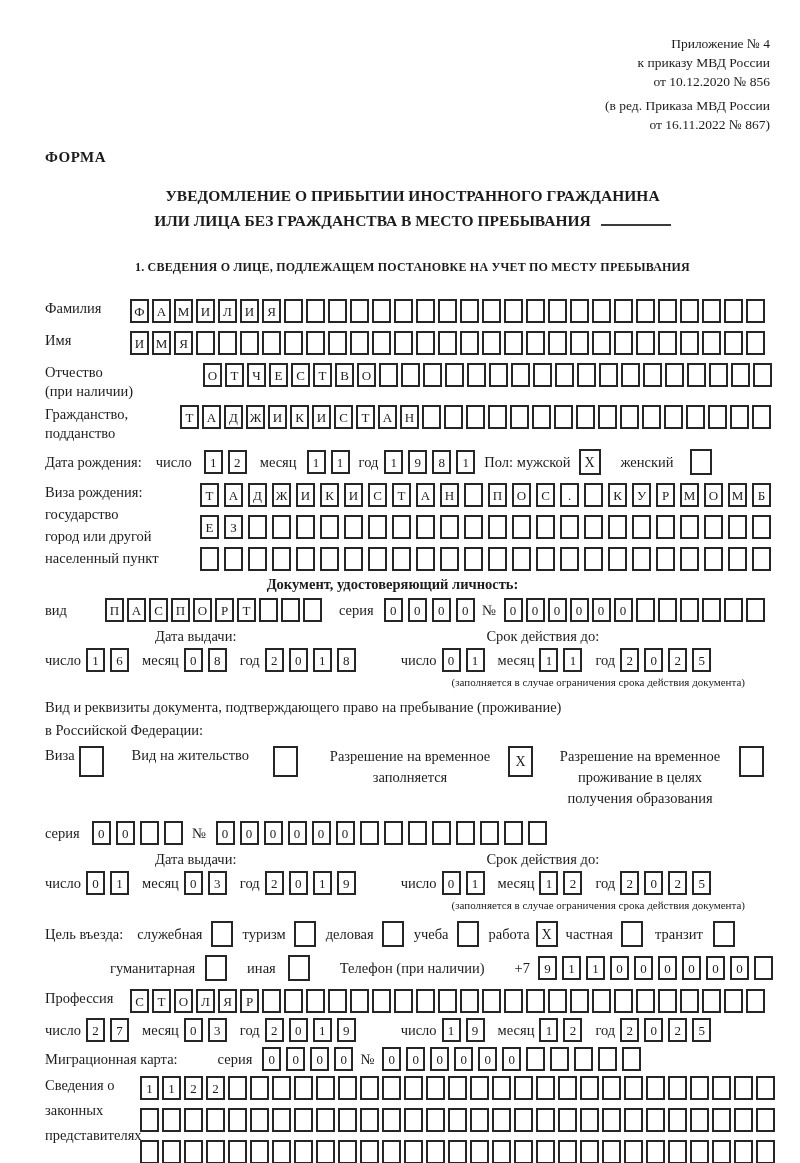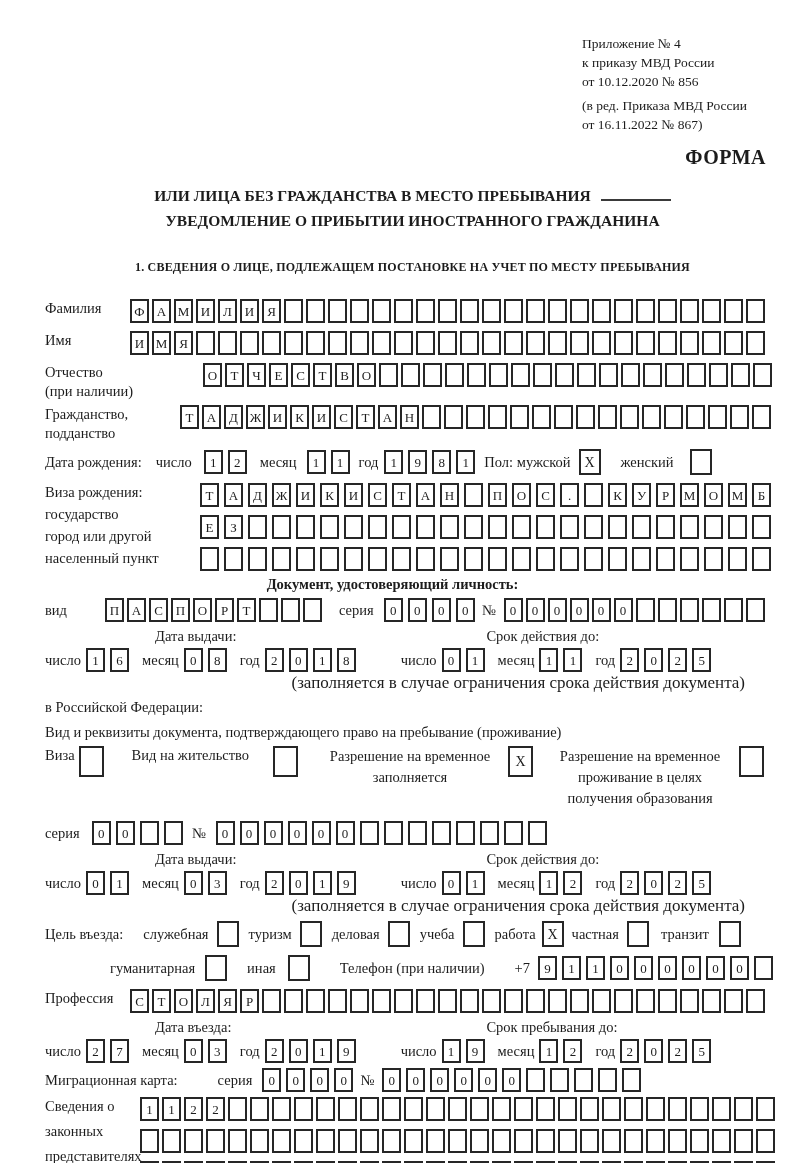--- a/index.html
+++ b/index.html
@@ -16,30 +16,30 @@
     flex:none;display:inline-flex;align-items:center;justify-content:center;
     width:15px;height:20px;border:2px solid #262626;margin-right:3px;
     font-size:13px;font-weight:400;background:#fff;
   }
   .w24 .cell{margin-right:5px;}
   .checkbox{
     flex:none;display:inline-flex;align-items:center;justify-content:center;
     width:18px;height:22px;border:2px solid #262626;font-size:14px;background:#fff;
   }
   .checkbox.lg{width:21px;height:27px;}
-  .hdr-block{margin-left:auto;width:188px;margin-right:10px;font-size:13.5px;line-height:19px;white-space:nowrap;}
+  .hdr-block{margin-left:auto;width:188px;margin-right:10px;font-size:13.5px;line-height:19px;white-space:nowrap;text-align:right;}
   .hdr-gap{height:5px;}
-  .forma{text-align:right;font-weight:bold;margin:14px 14px 16px 0;font-size:20px;letter-spacing:.5px;}
+  .forma{font-weight:bold;margin:14px 14px 16px 0;font-size:15px;letter-spacing:.5px;}
   .title{text-align:center;font-weight:bold;font-size:15.5px;line-height:25px;margin-bottom:25px;}
   .blank-line{display:inline-block;width:70px;border-bottom:2px solid #3a3a3a;height:14px;margin-left:10px;}
   .sec-head{text-align:center;font-weight:bold;font-size:12px;letter-spacing:.2px;margin-bottom:22px;white-space:nowrap;}
   .doc-head{text-align:center;font-weight:bold;margin:2px 40px 4px 0;}
   .subheads{margin-bottom:2px;}
   .subheads .sh{font-weight:400;}
-  .note-right{text-align:right;padding-right:35px;font-size:17px;margin:1px 0 6px 0;}
+  .note-right{text-align:right;padding-right:35px;font-size:11px;margin:1px 0 6px 0;}
   .dg{display:flex;align-items:center;}
   .dg .lbl{margin-right:5px;}
   .dg .boxes{margin-right:8px;}
   .optcol{text-align:center;line-height:21px;}
   .mb5{margin-bottom:5px;} .mb8{margin-bottom:8px;}
 </style>
 </head>
 <body>
 
 <div class="page">
@@ -51,22 +51,22 @@
       <div>от 10.12.2020 № 856</div>
       <div class="hdr-gap"></div>
       <div>(в ред. Приказа МВД России</div>
       <div>от 16.11.2022 № 867)</div>
     </div>
   </div>
 
   <div class="forma">ФОРМА</div>
 
   <div class="title">
+    <div>УВЕДОМЛЕНИЕ О ПРИБЫТИИ ИНОСТРАННОГО ГРАЖДАНИНА</div>
     <div><span>ИЛИ ЛИЦА БЕЗ ГРАЖДАНСТВА В МЕСТО ПРЕБЫВАНИЯ</span><span class="blank-line"></span></div>
-    <div>УВЕДОМЛЕНИЕ О ПРИБЫТИИ ИНОСТРАННОГО ГРАЖДАНИНА</div>
   </div>
 
   <div class="sec-head">1. СВЕДЕНИЯ О ЛИЦЕ, ПОДЛЕЖАЩЕМ ПОСТАНОВКЕ НА УЧЕТ ПО МЕСТУ ПРЕБЫВАНИЯ</div>
 
   <div class="row mb8">
     <span class="lbl" style="width:85px">Фамилия</span>
     <span class="boxes">
         <span class="cell">Ф</span>
         <span class="cell">А</span>
         <span class="cell">М</span>
@@ -400,22 +400,22 @@
           <span class="cell">2</span>
           <span class="cell">0</span>
           <span class="cell">2</span>
           <span class="cell">5</span>
         </span>
     </span>
   </div>
 
   <div class="note-right">(заполняется в случае ограничения срока действия документа)</div>
 
+  <div style="margin-bottom:4px;">Вид и реквизиты документа, подтверждающего право на пребывание (проживание)</div>
   <div style="margin-bottom:6px;">в Российской Федерации:</div>
-  <div style="margin-bottom:4px;">Вид и реквизиты документа, подтверждающего право на пребывание (проживание)</div>
 
   <div class="row" style="margin-bottom:12px;">
     <span class="lbl">Виза</span>
     <span class="checkbox lg" style="margin-left:4px"></span>
     <span class="lbl" style="margin-left:28px">Вид на жительство</span>
     <span class="checkbox lg" style="margin-left:24px"></span>
     <span class="optcol" style="margin-left:22px;width:180px">
       <span style="display:block">Разрешение на временное</span>
       <span style="display:block">заполняется</span>
     </span>
@@ -498,21 +498,21 @@
           <span class="cell">2</span>
           <span class="cell">5</span>
         </span>
     </span>
   </div>
 
   <div class="note-right">(заполняется в случае ограничения срока действия документа)</div>
 
   <div class="row mb8" style="align-items:center;">
     <span class="lbl">Цель въезда:</span>
-    <span class="lbl" style="margin-left:20px;margin-right:8px">служебная</span>
+    <span class="lbl" style="margin-left:14px;margin-right:8px">служебная</span>
     <span class="checkbox"></span>
     <span class="lbl" style="margin-left:10px;margin-right:8px">туризм</span>
     <span class="checkbox"></span>
     <span class="lbl" style="margin-left:10px;margin-right:8px">деловая</span>
     <span class="checkbox"></span>
     <span class="lbl" style="margin-left:10px;margin-right:8px">учеба</span>
     <span class="checkbox"></span>
     <span class="lbl" style="margin-left:10px;margin-right:6px">работа</span>
     <span class="checkbox">X</span>
     <span class="lbl" style="margin-left:8px;margin-right:8px">частная</span>
@@ -570,24 +570,20 @@
         <span class="cell"></span>
         <span class="cell"></span>
         <span class="cell"></span>
         <span class="cell"></span>
         <span class="cell"></span>
         <span class="cell"></span>
         <span class="cell"></span>
       </span>
   </div>
 
-  <div class="row subheads">
-    <span class="sh" style="margin-left:110px">Дата въезда:</span>
-    <span class="sh" style="margin-left:255px">Срок пребывания до:</span>
-  </div>
 
   <div class="row mb5" style="align-items:center;">
     <span class="dg">
       <span class="lbl">число</span>
       <span class="boxes w24">
           <span class="cell">2</span>
           <span class="cell">7</span>
         </span>
       <span class="lbl">месяц</span>
       <span class="boxes w24">

